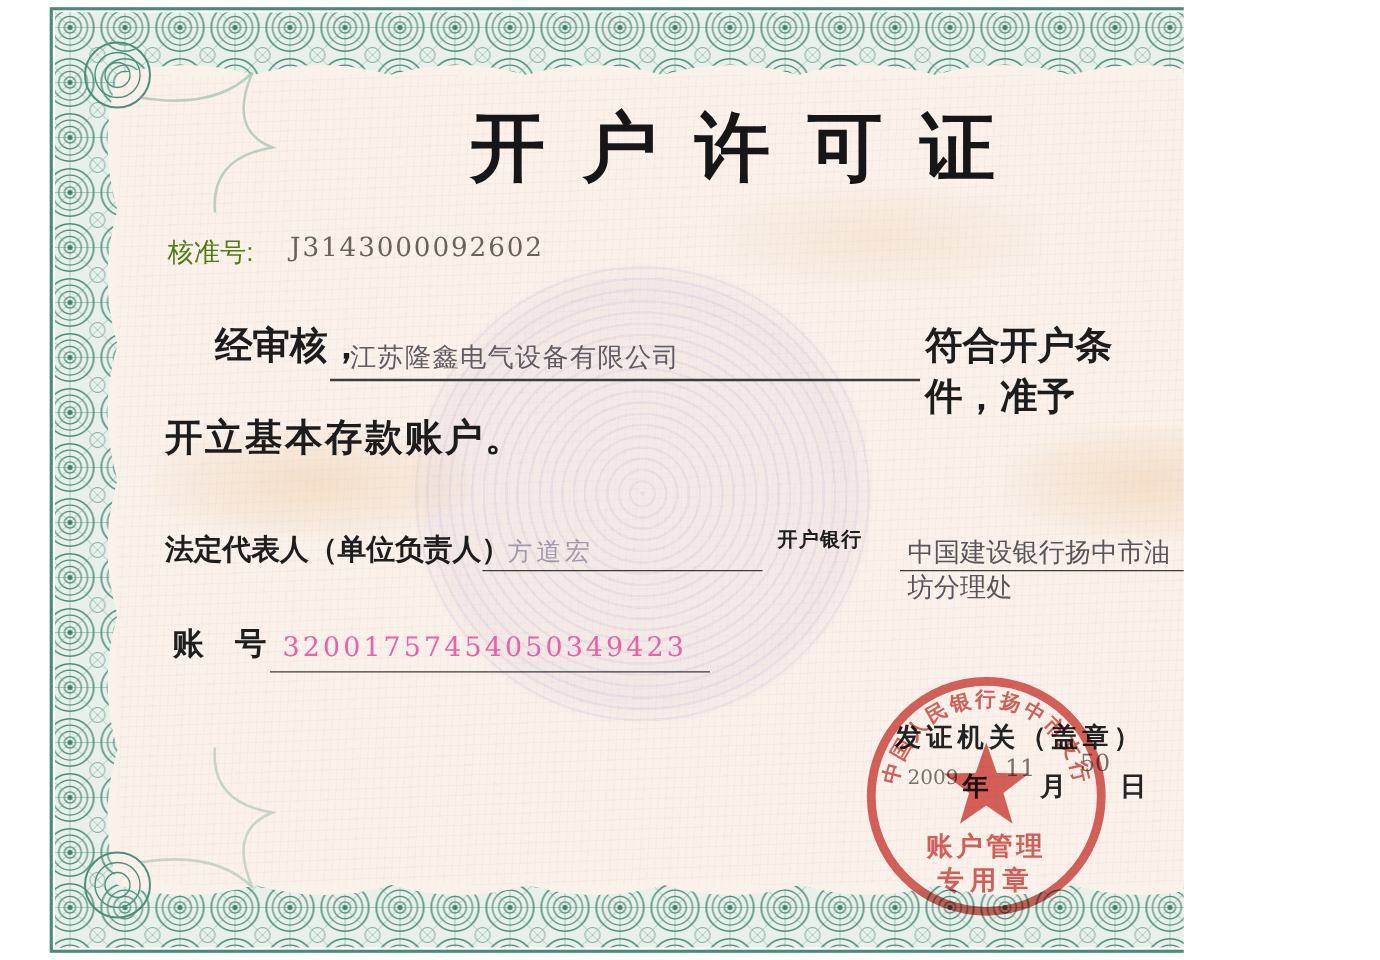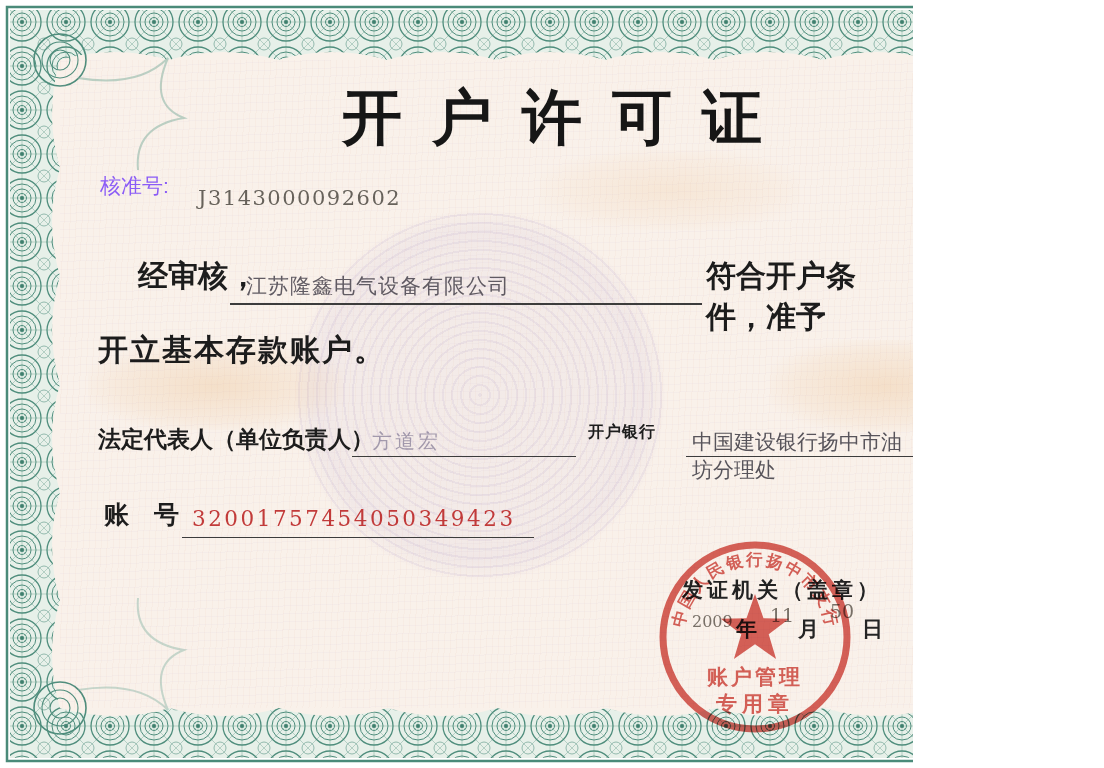--- a/index.html
+++ b/index.html
@@ -1,17 +1,17 @@
 <!DOCTYPE html>
 <html><head>
 <meta charset="utf-8">
 <style>
   html,body{margin:0;padding:0;background:#ffffff;}
   #page{position:relative;width:913px;height:768px;background:#ffffff;overflow:hidden;
-        font-family:"Liberation Sans","DejaVu Sans",sans-serif;}
+        font-family:"Liberation Sans","DejaVu Sans",sans-serif;margin-left:34px;}
   .abs{position:absolute;}
   
   #borderSvg{position:absolute;left:0;top:0;}
   
   #inner-waves{left:60px;top:60px;width:984px;height:648px;
      background:
        repeating-linear-gradient(93deg, rgba(224,152,118,0.055) 0 1px, rgba(255,255,255,0) 1px 6px),
        repeating-linear-gradient(-2deg, rgba(188,168,208,0.065) 0 1px, rgba(255,255,255,0) 1px 8px);}
   #medallion{left:295px;top:210px;width:370px;height:370px;border-radius:50%;
      background:
@@ -20,35 +20,35 @@
   .orangeband{background:radial-gradient(ellipse at center, rgba(233,183,126,0.30) 0%, rgba(233,183,126,0.12) 55%, rgba(255,255,255,0) 78%);}
   #oband-l{left:88px;top:342px;width:255px;height:88px;}
   #oband-r{left:770px;top:340px;width:230px;height:92px;}
   #oband-c{left:540px;top:150px;width:260px;height:80px;opacity:.6;}
   
   .hei{font-family:"Liberation Sans","DejaVu Sans",sans-serif;color:#1d1d1d;}
   .typed{font-family:"DejaVu Serif","Liberation Serif",serif;}
   #title{left:0;top:78px;width:1104px;text-align:center;font-size:60px;font-weight:bold;
          font-family:"DejaVu Serif","Liberation Serif",serif;color:#161616;
          letter-spacing:30px;padding-left:30px;box-sizing:border-box;}
-  #approval-label{left:100px;top:172px;font-size:21px;color:#8b5cf6;}
+  #approval-label{left:100px;top:188px;font-size:21px;color:#4d7c0f;}
   #approval-value{left:198px;top:186px;font-size:21px;color:#4e4a43;letter-spacing:1.5px;opacity:.85;}
   #serial-row{left:736px;top:186px;font-size:21px;color:#242424;white-space:nowrap;}
   #serial-number{font-size:21px;font-weight:bold;color:#c5342b;letter-spacing:5px;margin-left:10px;
                  font-family:"DejaVu Serif","Liberation Serif",serif;}
   #audited-prefix{left:138px;top:256px;font-size:30px;font-weight:bold;color:#1c1c1c;}
   #company-name{left:246px;top:272px;font-size:21px;color:#514c55;letter-spacing:1px;opacity:.9;}
   #audited-suffix{left:706px;top:256px;font-size:30px;font-weight:bold;color:#1c1c1c;}
   #body-line2{left:98px;top:330px;font-size:30px;font-weight:bold;color:#1c1c1c;letter-spacing:2px;}
   #rep-label{left:98px;top:424px;font-size:23px;font-weight:bold;color:#1d1d1d;}
   #rep-value{left:372px;top:428px;font-size:20px;color:rgba(120,110,140,0.65);letter-spacing:3px;}
   #bank-label{left:588px;top:422px;font-size:16px;font-weight:bold;color:#1d1d1d;letter-spacing:1px;}
   #bank-value{left:692px;top:428px;font-size:21px;color:#47444c;opacity:.9;}
   #account-label{left:104px;top:498px;font-size:25px;font-weight:bold;color:#1d1d1d;}
-  #account-value{left:192px;top:506px;font-size:21.5px;color:#b91c1c;letter-spacing:2.5px;opacity:.85;}
+  #account-value{left:192px;top:506px;font-size:21.5px;color:#ec4899;letter-spacing:2.5px;opacity:.85;}
   .uline{border-bottom:2px solid #3c3c3c;height:0;}
   #u-company{left:230px;top:303px;width:472px;}
   #u-rep{left:352px;top:456px;width:224px;border-bottom-width:1.5px;}
   #u-bank{left:686px;top:456px;width:322px;border-bottom-width:1.5px;}
   #u-account{left:182px;top:537px;width:352px;border-bottom-width:1.5px;}
   #issuer-label{left:682px;top:576px;font-size:21px;font-weight:bold;color:#222;letter-spacing:4px;}
   .datenum{font-family:"DejaVu Serif","Liberation Serif",serif;color:#6b635a;opacity:.9;}
   .datechar{font-size:21px;font-weight:bold;color:#242424;}
   #d-year{left:692px;top:612px;font-size:16px;}
   #d-year-l{left:736px;top:615px;}

